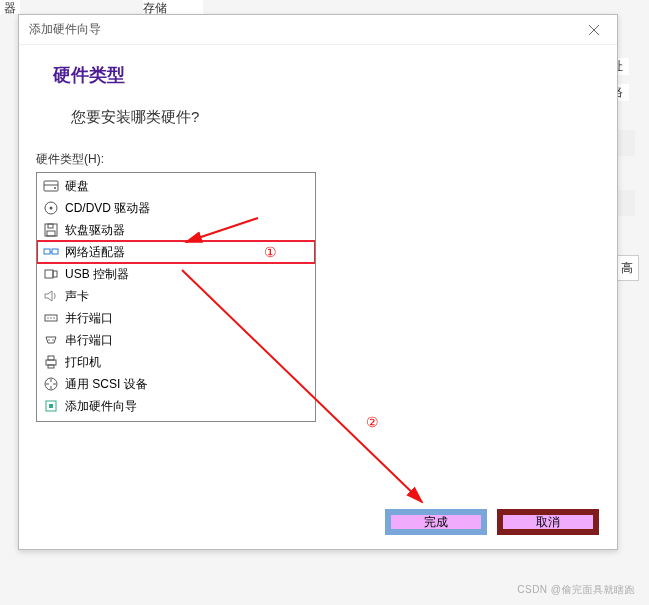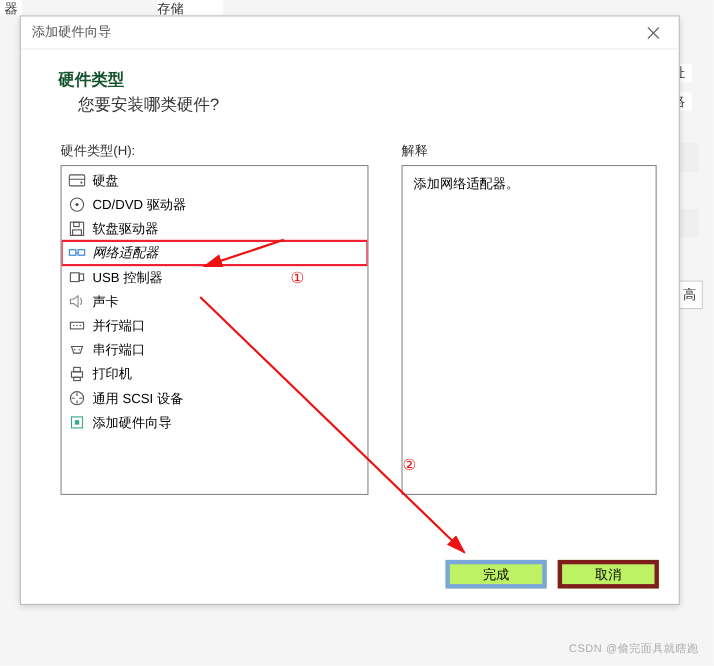--- a/index.html
+++ b/index.html
@@ -44,63 +44,62 @@
       display: flex;
       align-items: center;
       justify-content: center;
       cursor: pointer;
     }
     .titlebar .close svg { stroke: #666; }
     .header {
       padding: 18px 30px 14px 34px;
     }
     .header .title {
-      font-size: 15px;
+      font-size: 18px;
       font-weight: bold;
-      color: #14532d;
-      margin-bottom: 4px;
+      color: #4c1d95;
+      margin-bottom: 21px;
     }
     .header .subtitle {
       font-size: 15px;
       color: #333;
       padding-left: 18px;
     }
     .body {
-      padding: 10px 20px 0 36px;
-      display: flex;
-      gap: 30px;
+      padding: 10px 20px 0 17px;
+      display: flex;
+      gap: 14px;
     }
     .section-label {
       font-size: 12px;
       color: #333;
       margin-bottom: 4px;
     }
     .left-pane {
       flex: 0 0 280px;
     }
     .listbox {
       border: 1px solid #888;
       background: #fff;
-      height: 300px;
+      height: 250px;
       overflow: auto;
       padding: 2px 0;
     }
     .list-item {
       display: flex;
       align-items: center;
       gap: 6px;
       padding: 2px 6px;
       height: 22px;
       cursor: pointer;
       white-space: nowrap;
     }
     .list-item.selected {
       outline: 2px solid #e23;
       outline-offset: -1px;
-      font-style: italic;
     }
     .list-item .icon {
       width: 16px;
       height: 16px;
       display: flex;
       align-items: center;
       justify-content: center;
       flex-shrink: 0;
     }
     .list-item .icon svg { display:block; }
@@ -115,24 +114,24 @@
       background: #fff;
     }
     .footer {
       position: absolute;
       right: 18px;
       bottom: 14px;
       display: flex;
       gap: 10px;
     }
     .btn {
-      width: 92px;
+      width: 102px;
       height: 26px;
-      background: #bef264;
-      border: 4px solid #7f1d1d;
+      background: #f0abfc;
+      border: 6px solid #7f1d1d;
       font-size: 12px;
       cursor: pointer;
       display: flex;
       align-items: center;
       justify-content: center;
     }
     .btn.primary { border-color: #7aa7d9; }
     .annot {
       position: absolute;
       pointer-events: none;
@@ -281,24 +280,20 @@
             <span class="icon">
               <svg width="16" height="16" viewBox="0 0 16 16">
                 <rect x="3" y="3" width="10" height="10" fill="none" stroke="#3a8"></rect>
                 <rect x="6" y="6" width="4" height="4" fill="#3a8"></rect>
               </svg>
             </span>
             <span>添加硬件向导</span>
           </div>
         </div>
     </div>
-    <div class="right-pane">
-      <div class="section-label">解释</div>
-      <div class="desc-box">添加网络适配器。</div>
-    </div>
   </div>
 
   <div class="footer">
     <div class="btn primary">完成</div>
     <div class="btn">取消</div>
   </div>
 </div>
 
 <svg class="arrow" width="649" height="605">
   <defs>

